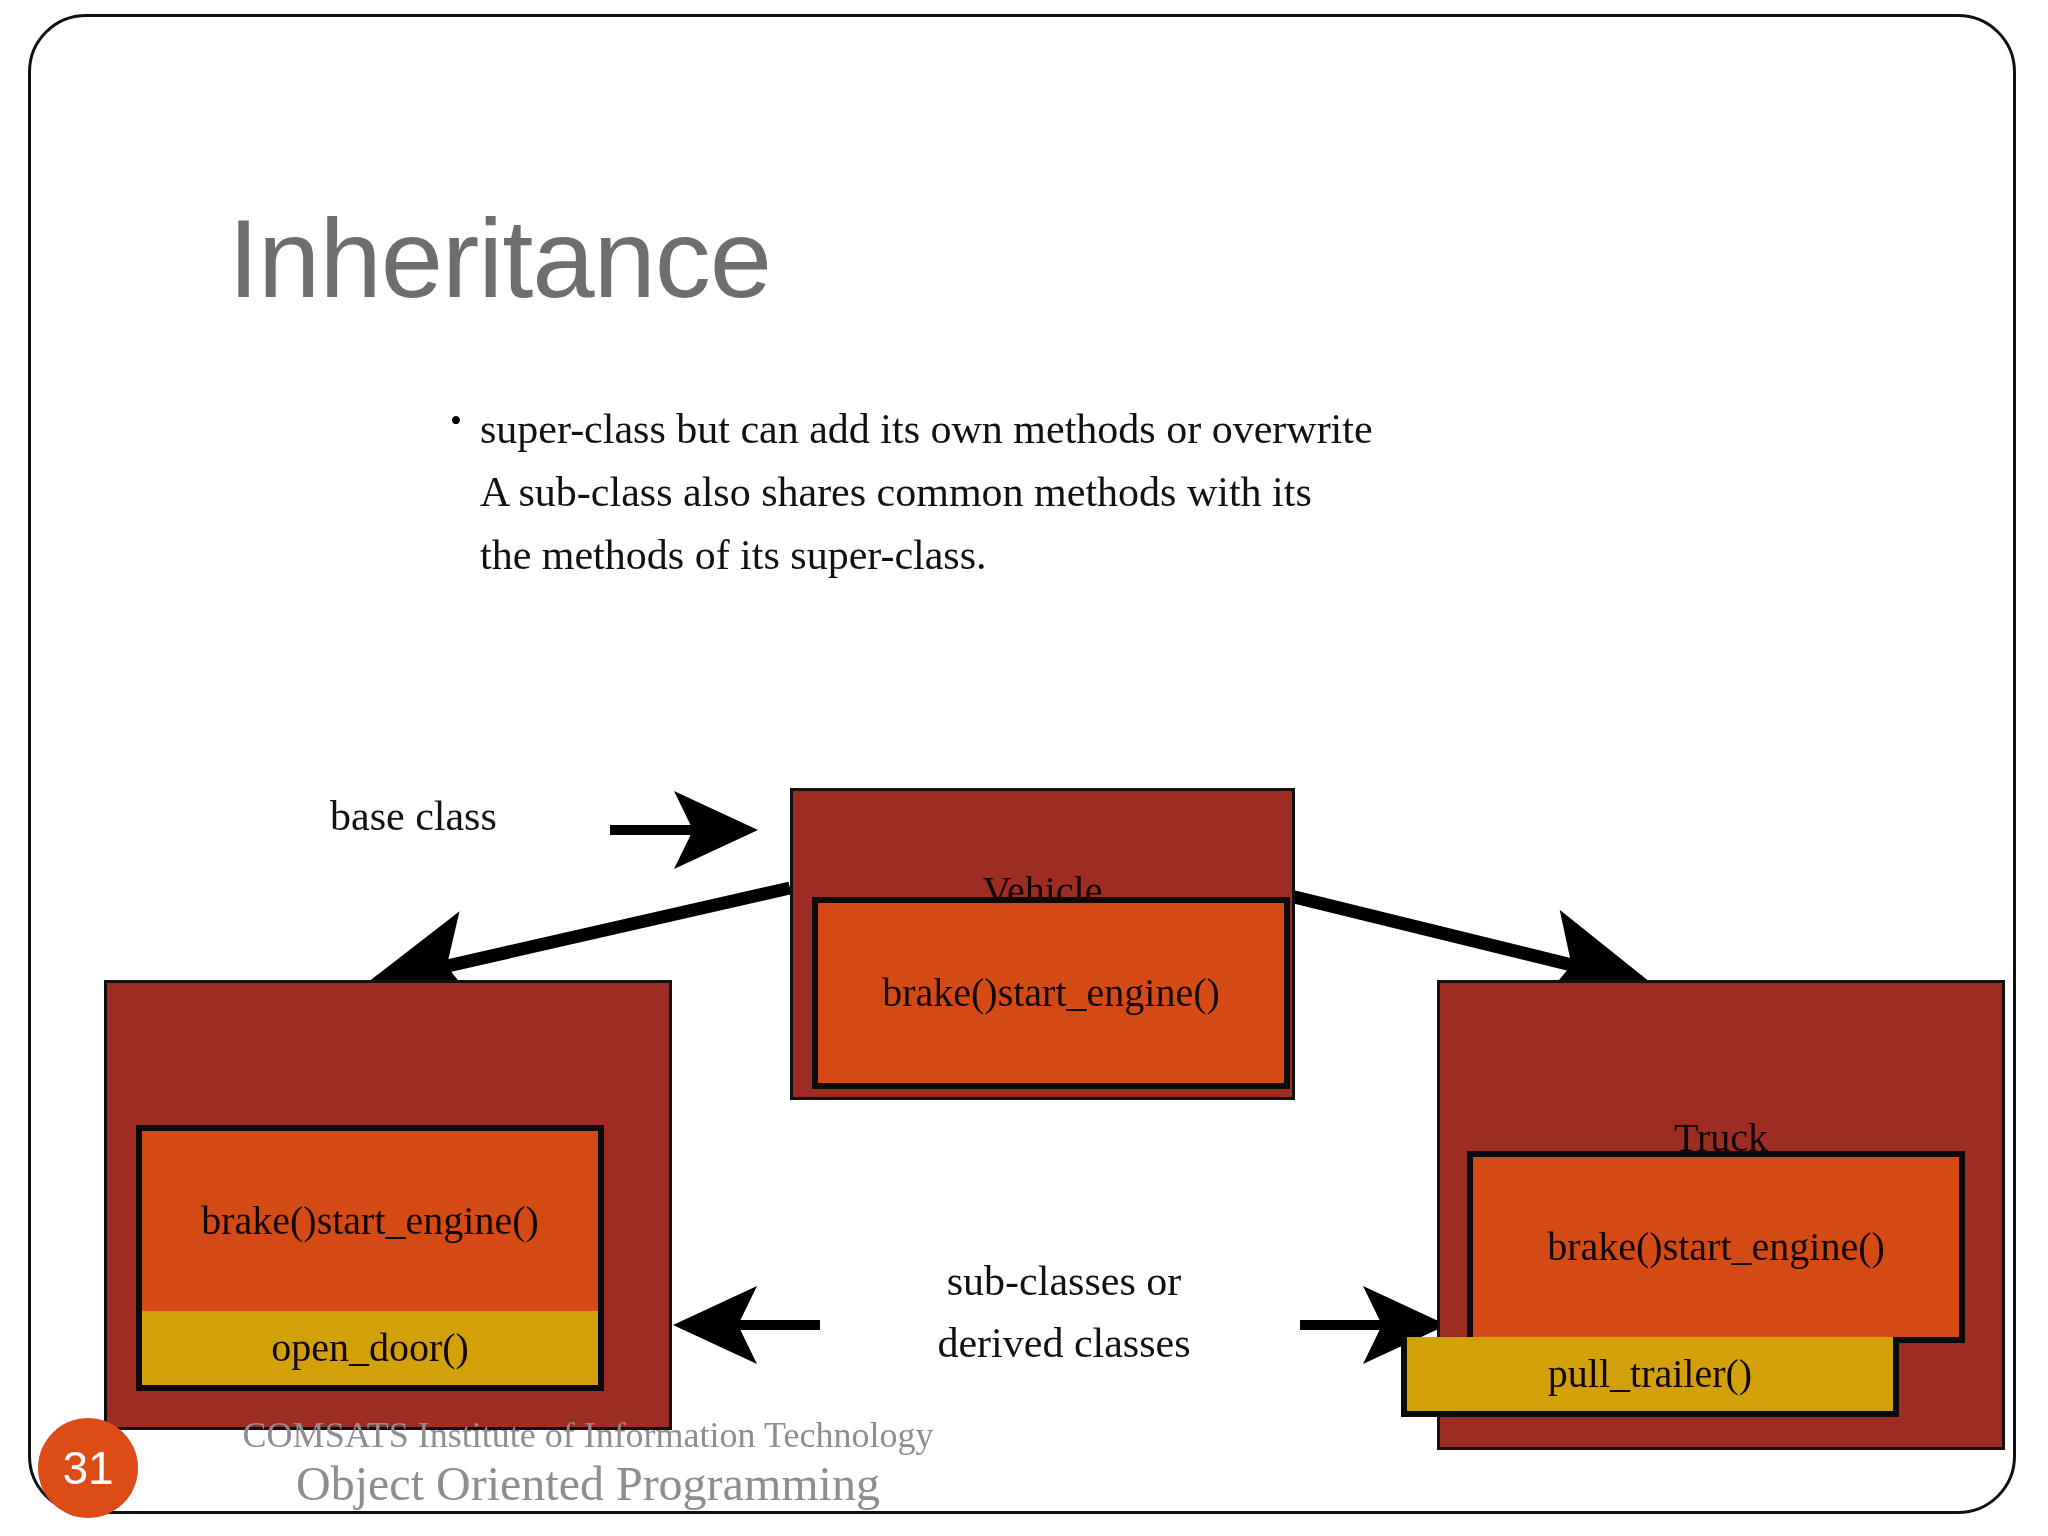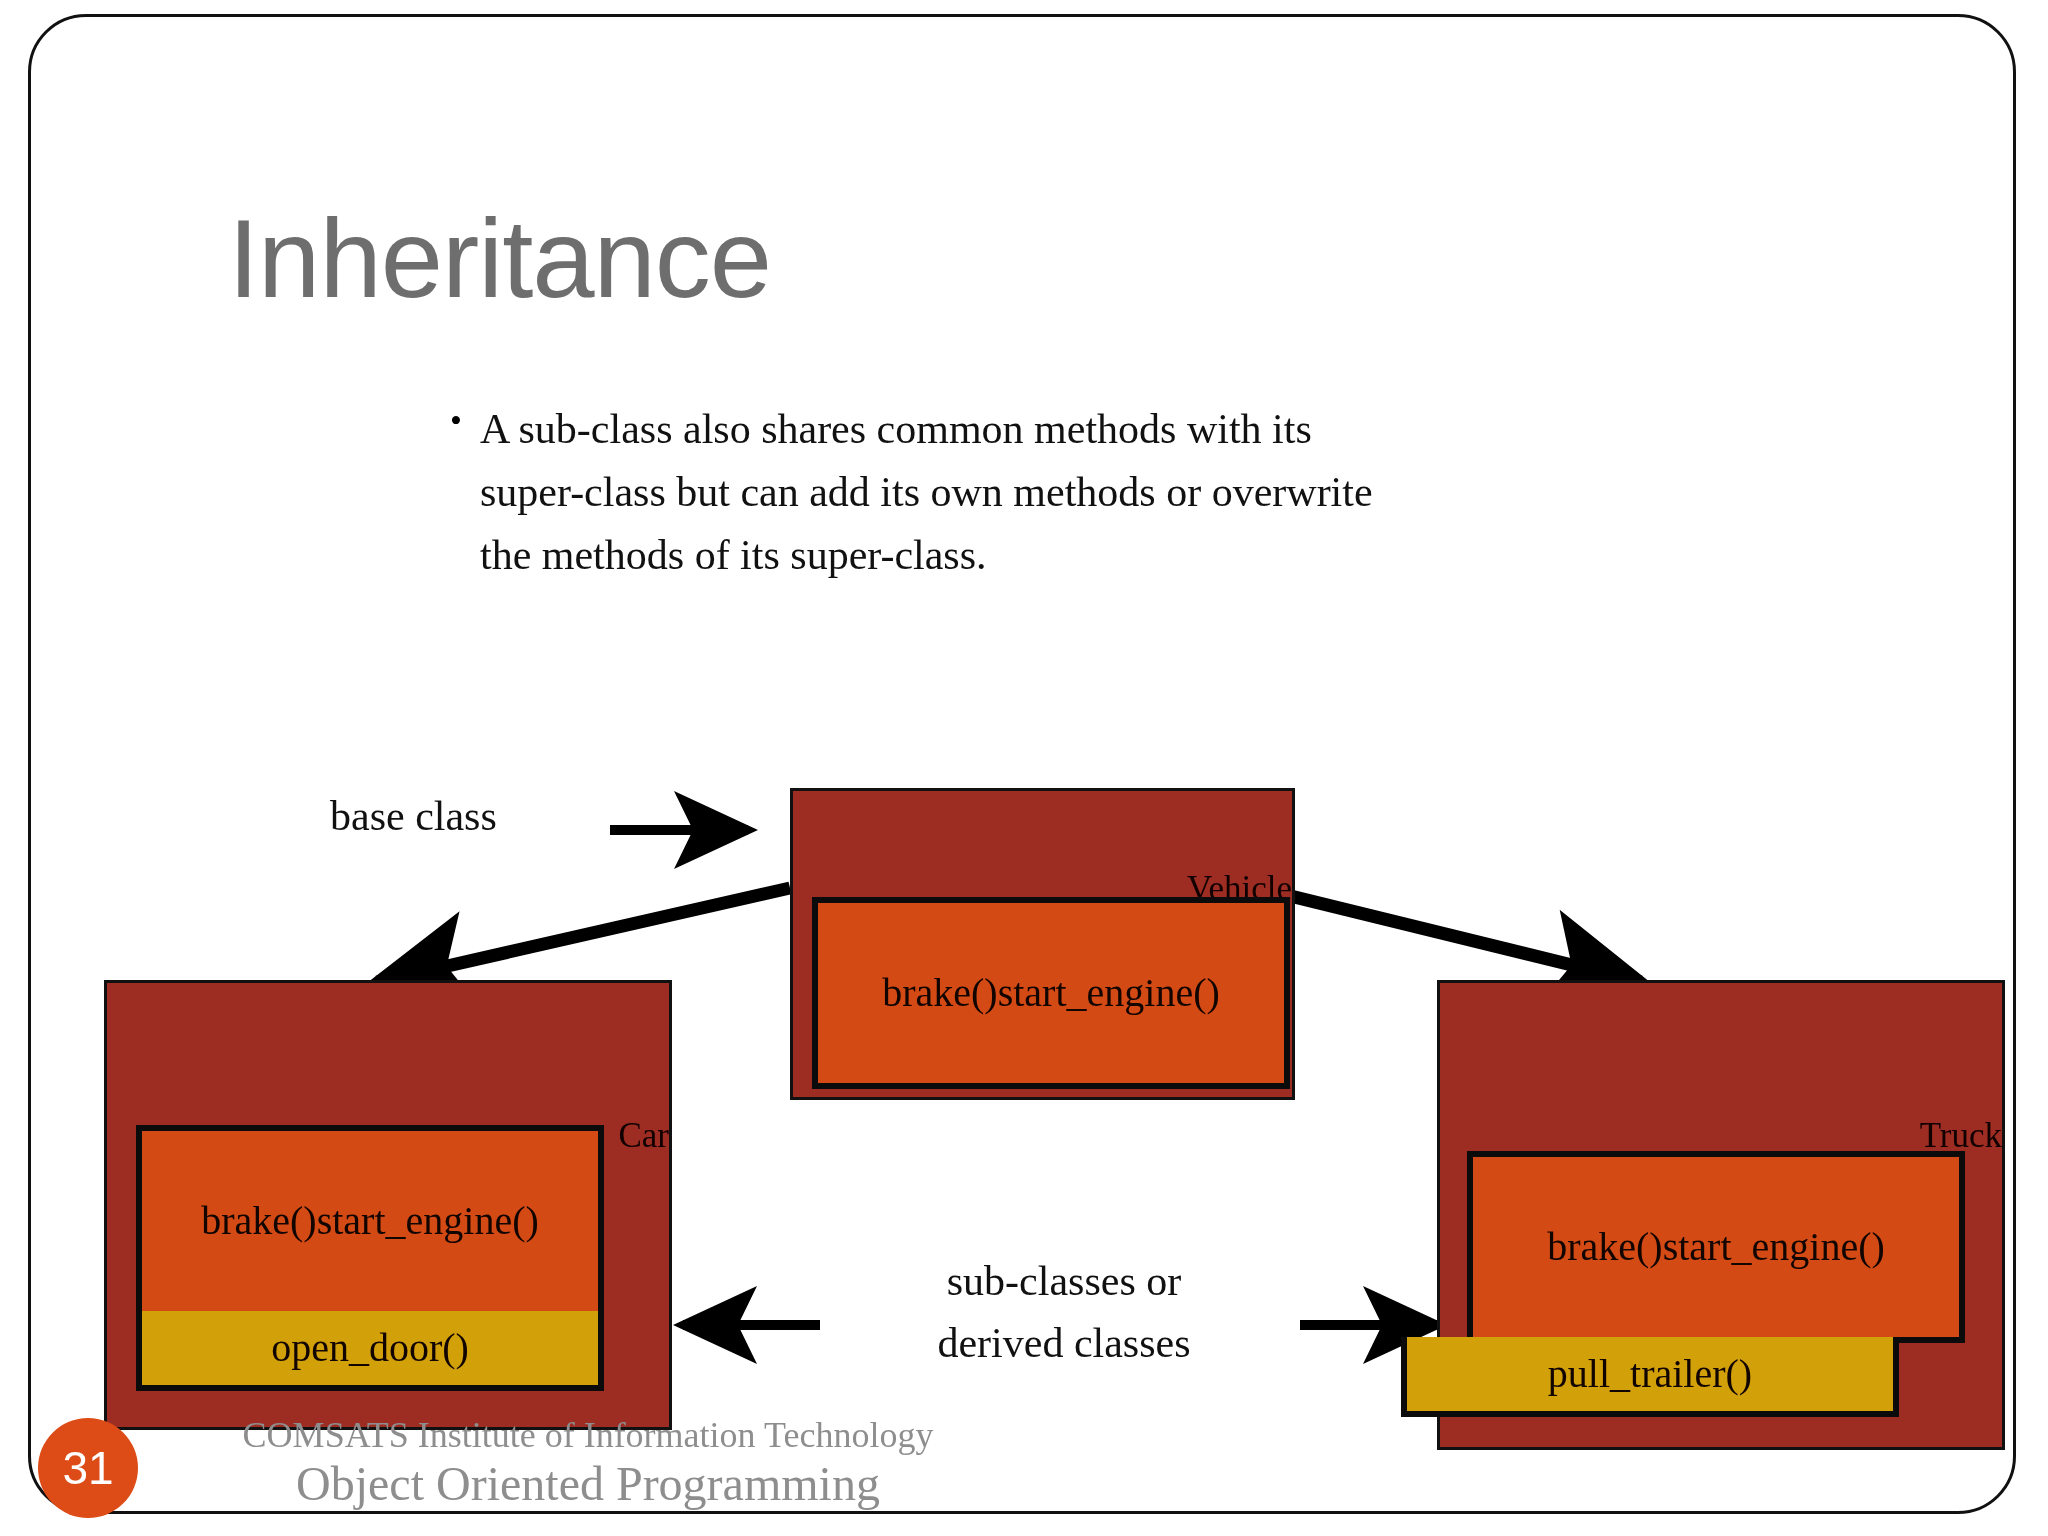--- a/index.html
+++ b/index.html
@@ -21,22 +21,22 @@
   #bullet-block .bdot{position:absolute;left:-30px;top:6px;
       font-size:34px;line-height:1;color:#000;}
   #bullet-block .ptext{font-size:42px;line-height:63px;color:#111;
       font-family:"Liberation Serif",serif;}
 
   
   #diagram{position:absolute;left:0;top:0;width:2048px;height:1536px;padding-left:32px;}
 
   .classbox{position:absolute;background:#9d2d22;border:3px solid #111;
       box-sizing:border-box;}
-  .classname{position:absolute;width:100%;text-align:right;
-      font-size:35px;color:#100;line-height:1;font-family:"Liberation Serif",serif;}
+  .classname{position:absolute;width:100%;text-align:center;
+      font-size:40px;color:#100;line-height:1;font-family:"Liberation Serif",serif;}
   .methods{position:absolute;background:#d44a14;border:6px solid #0b0b0b;
       box-sizing:border-box;display:flex;flex-direction:row;
       align-items:center;justify-content:center;}
   .methods span{font-size:40px;line-height:60px;color:#120500;
       font-family:"Liberation Serif",serif;white-space:nowrap;}
   .extra{position:absolute;background:#d2a008;border:6px solid #0b0b0b;
       border-top:0;box-sizing:border-box;display:flex;align-items:center;
       justify-content:center;}
   .extra span{font-size:40px;line-height:1;color:#120500;
       font-family:"Liberation Serif",serif;white-space:nowrap;}
@@ -58,22 +58,22 @@
 </style>
 </head>
 <body>
 
 <div id="slide-frame"></div>
 
 <div id="page-title">Inheritance</div>
 
 <div id="bullet-block">
   <span class="bdot">•</span>
+  <div class="ptext">super-class but can add its own methods or overwrite</div>
   <div class="ptext">A sub-class also shares common methods with its</div>
-  <div class="ptext">super-class but can add its own methods or overwrite</div>
   <div class="ptext">the methods of its super-class.</div>
 </div>
 
 <div id="diagram">
 
   <svg width="2048" height="1536">
     <defs>
       <marker id="ah" markerWidth="9" markerHeight="9" refX="7.4" refY="4.5" orient="auto" markerUnits="strokeWidth">
         <path d="M0,0.6 L8.4,4.5 L0,8.4 L1.9,4.5 z" fill="#000"></path>
       </marker>

